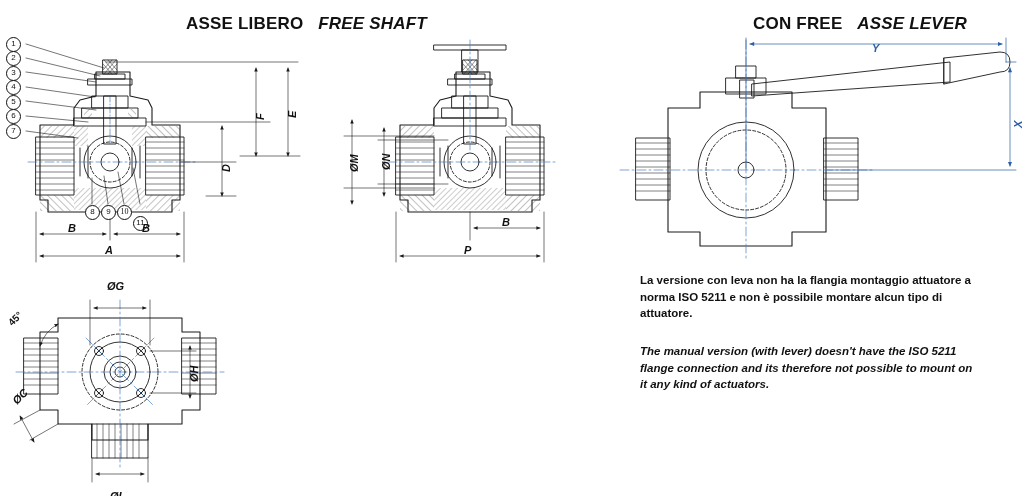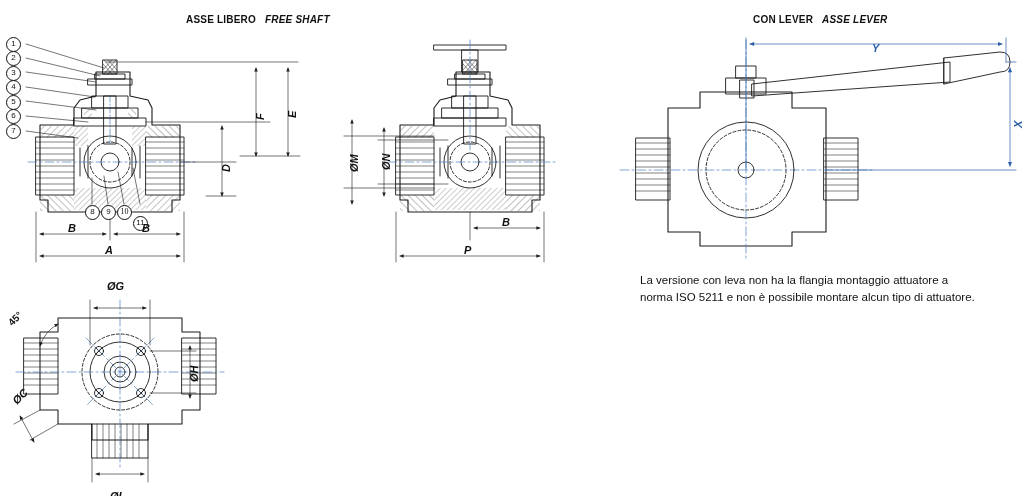--- a/index.html
+++ b/index.html
@@ -4,26 +4,26 @@
 <style>
   html,body{margin:0;padding:0;}
   body{
     width:1024px;height:496px;background:#ffffff;
     font-family:"Liberation Sans", sans-serif;
     color:#111;position:relative;overflow:hidden;
   }
   .stage{position:absolute;left:0;top:0;width:1024px;height:496px;}
   .svgwrap{position:absolute;left:0;top:0;}
   .ttl{
-    position:absolute;font-size:10px;font-weight:bold;letter-spacing:.2px;
+    position:absolute;font-size:17px;font-weight:bold;letter-spacing:.2px;
     white-space:nowrap;
   }
   .ttl .it{font-style:italic;}
   .note{
-    position:absolute;width:340px;font-size:11.5px;font-weight:normal;
+    position:absolute;width:340px;font-size:11.5px;font-weight:bold;
     line-height:1.45;color:#111;
   }
   .note.en{font-style:italic;font-weight:bold;}
   .dimlabel{position:absolute;font-size:11px;font-style:italic;font-weight:bold;white-space:nowrap;}
   .dimlabel.vert{transform:rotate(-90deg);transform-origin:left top;}
   .bluelabel{position:absolute;font-size:11px;font-style:italic;font-weight:bold;color:#2b5fa8;white-space:nowrap;}
   .bluelabel.vert{transform:rotate(-90deg);transform-origin:left top;}
   .balloon{
     position:absolute;width:13px;height:13px;border:1px solid #111;border-radius:50%;
     background:#fff;font-size:8px;line-height:12px;text-align:center;color:#111;
@@ -33,21 +33,21 @@
 </head>
 <body>
 
 <div class="stage">
 
   <div class="ttl" style="left:186px;top:14px;">
     <span>ASSE LIBERO</span>&nbsp;&nbsp;
     <span class="it">FREE SHAFT</span>
   </div>
   <div class="ttl" style="left:753px;top:14px;">
-    <span>CON LEVER</span>&nbsp;&nbsp;
+    <span>CON FREE</span>&nbsp;&nbsp;
     <span class="it">ASSE LEVER</span>
   </div>
 
   <svg class="svgwrap" width="1024" height="496" viewBox="0 0 1024 496">
     <defs>
       <pattern id="hatchR" width="5" height="5" patternTransform="rotate(45)" patternUnits="userSpaceOnUse">
         <line x1="0" y1="0" x2="0" y2="5" stroke="#333" stroke-width="0.6"></line>
       </pattern>
       <pattern id="hatchL" width="5" height="5" patternTransform="rotate(-45)" patternUnits="userSpaceOnUse">
         <line x1="0" y1="0" x2="0" y2="5" stroke="#333" stroke-width="0.6"></line>
@@ -431,14 +431,15 @@
   <div class="dimlabel" style="left:107px;top:280px;">ØG</div>
   <div class="dimlabel vert" style="left:188px;top:382px;">ØH</div>
   <div class="dimlabel" style="left:10px;top:398px;transform:rotate(-45deg);transform-origin:left top;">ØC</div>
   <div class="dimlabel" style="left:110px;top:490px;">ØL</div>
   <div class="angle" style="left:6px;top:320px;transform:rotate(-45deg);transform-origin:left top;">45°</div>
 
   <div class="bluelabel" style="left:872px;top:42px;">Y</div>
   <div class="bluelabel vert" style="left:1012px;top:128px;">X</div>
 
   <div class="note" style="left:640px;top:272px;">La versione con leva non ha la flangia montaggio attuatore a norma ISO 5211 e non è possibile montare alcun tipo di attuatore.</div>
+  <div class="note en" style="left:640px;top:343px;">The manual version (with lever) doesn't have the ISO 5211 flange connection and its therefore not possible to mount on it any kind of actuators.</div>
 
 </div>
 
 </body></html>

